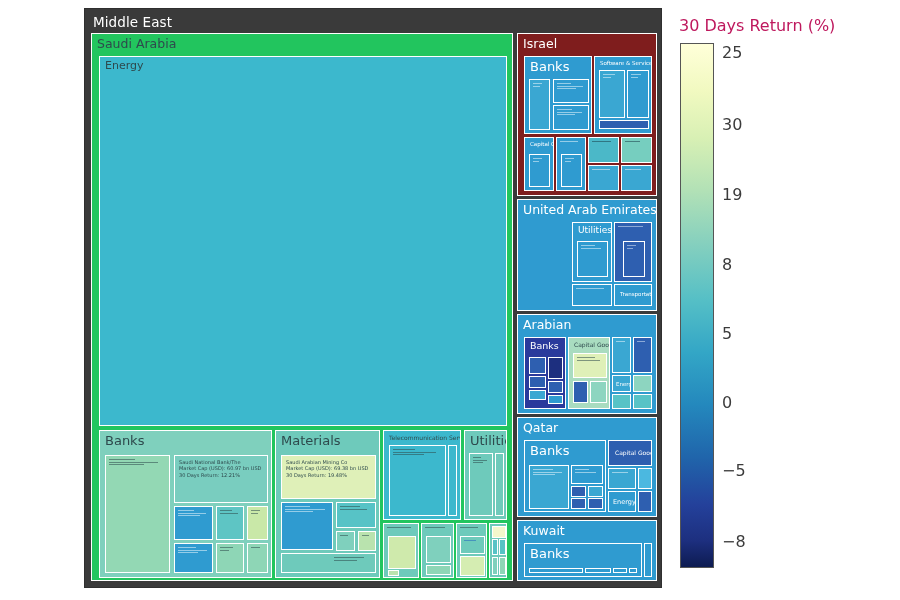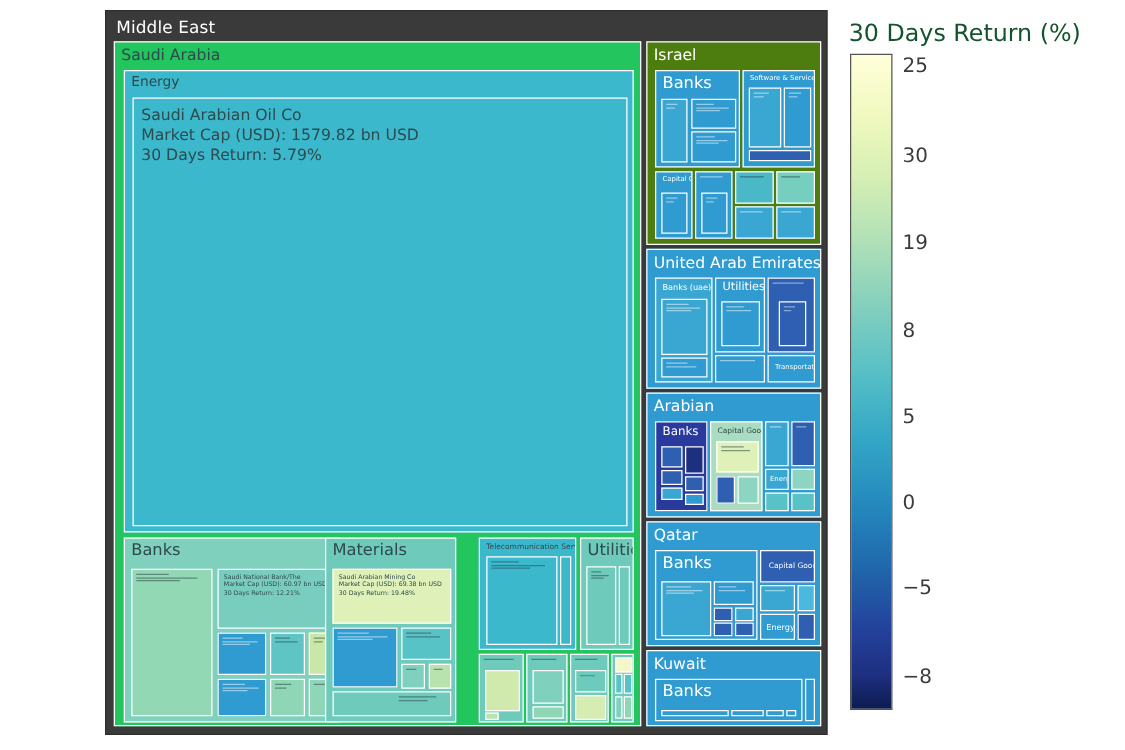--- a/index.html
+++ b/index.html
@@ -21,21 +21,21 @@
   .leaf-txt{position:absolute;left:4px;top:3px;right:2px;line-height:1.28;white-space:pre-line;}
 
   .dark{color:#2e4a4d;}
   .light{color:#ffffff;}
 
   
   .micro{position:absolute;left:3px;top:3px;right:3px;}
   .micro i{display:block;height:1px;margin-bottom:1.6px;opacity:.55;}
 
   
-  .cb-title{position:absolute;left:679px;top:16px;font-size:19px;color:#14532d;}
+  .cb-title{position:absolute;left:679px;top:16px;font-size:16px;color:#be185d;}
   .cbar{position:absolute;left:680px;top:43px;width:34px;height:525px;border:1px solid #555;
         box-sizing:border-box;
         background:linear-gradient(to bottom,
           #ffffd9 0%,
           #f1f9c0 9%,
           #d8f0b4 18%,
           #b2e1b6 28%,
           #86d0be 38%,
           #55bfc6 49%,
           #33a6c6 59%,
@@ -54,25 +54,20 @@
   <div class="frame">
     <div class="root-title">Middle East</div>
 
     <div class="plot">
 
       <div class="tile country" style="left:0;top:0;width:422px;height:548px;background:#22c55e;">
         <div class="lbl dark">Saudi Arabia</div>
 
         <div class="tile sector" style="left:7px;top:22px;width:408px;height:370px;background:#3cb8cd;">
           <div class="lbl dark">Energy</div>
-          <div class="tile" style="left:6px;top:21px;width:396px;height:343px;background:#3cb8cd;">
-            <div class="leaf-txt dark" style="font-size:12.5px;left:6px;top:5px;">Saudi Arabian Oil Co
-Market Cap (USD): 1579.82 bn USD
-30 Days Return: 5.79%</div>
-          </div>
         </div>
 
         <div class="tile sector" style="left:7px;top:396px;width:173px;height:148px;background:#7fd0bd;">
           <div class="lbl dark" style="font-size:13px;">Banks</div>
           <div class="tile" style="left:5px;top:24px;width:65px;height:118px;background:#93d8b4;">
             <div class="micro">
               <i style="width:46%;background:#2e4a4d;"></i>
                 <i style="width:86%;background:#2e4a4d;"></i>
                 <i style="width:62%;background:#2e4a4d;"></i>
             </div>
@@ -114,21 +109,21 @@
                 <i style="width:44%;background:#2e4a4d;"></i>
               </div>
           </div>
           <div class="tile" style="left:147px;top:112px;width:21px;height:30px;background:#8ed6b6;">
             <div class="micro">
                 <i style="width:72%;background:#2e4a4d;"></i>
               </div>
           </div>
         </div>
 
-        <div class="tile sector" style="left:168px;top:396px;width:105px;height:148px;background:#6ecabb;">
+        <div class="tile sector" style="left:183px;top:396px;width:105px;height:148px;background:#6ecabb;">
           <div class="lbl dark" style="font-size:13px;">Materials</div>
           <div class="tile" style="left:5px;top:24px;width:95px;height:44px;background:#dff0b8;">
             <div class="leaf-txt dark" style="font-size:5px;">Saudi Arabian Mining Co
 Market Cap (USD): 69.38 bn USD
 30 Days Return: 19.48%</div>
           </div>
           <div class="tile" style="left:5px;top:71px;width:52px;height:48px;background:#2f9bd0;">
             <div class="micro">
                 <i style="width:56%;background:#eaf6fb;"></i>
                 <i style="width:90%;background:#eaf6fb;"></i>
@@ -210,21 +205,21 @@
         </div>
         <div class="tile sector" style="left:397px;top:489px;width:18px;height:55px;background:#6ecabb;">
           <div class="tile" style="left:2px;top:2px;width:14px;height:12px;background:#f4f7cc;"></div>
           <div class="tile" style="left:2px;top:15px;width:6px;height:16px;background:#57c3c6;"></div>
           <div class="tile" style="left:9px;top:15px;width:7px;height:16px;background:#57c3c6;"></div>
           <div class="tile" style="left:2px;top:33px;width:6px;height:18px;background:#7fd0bd;"></div>
           <div class="tile" style="left:9px;top:33px;width:7px;height:18px;background:#8ed6b6;"></div>
         </div>
       </div>
 
-      <div class="tile country" style="left:426px;top:0;width:140px;height:163px;background:#4d7c0f;">
+      <div class="tile country" style="left:426px;top:0;width:140px;height:163px;background:#7f1d1d;">
         <div class="lbl light">Israel</div>
 
         <div class="tile sector" style="left:6px;top:22px;width:68px;height:78px;background:#2f9bd0;">
           <div class="lbl light" style="font-size:13px;">Banks</div>
           <div class="tile" style="left:4px;top:22px;width:21px;height:51px;background:#3aa7d2;">
             <div class="micro">
                 <i style="width:70%;background:#eaf6fb;"></i>
                 <i style="width:50%;background:#eaf6fb;"></i>
               </div>
           </div>
@@ -299,36 +294,20 @@
         <div class="tile sector" style="left:103px;top:131px;width:31px;height:26px;background:#3aa7d2;">
           <div class="micro">
               <i style="width:70%;background:#eaf6fb;"></i>
             </div>
         </div>
       </div>
 
       <div class="tile country" style="left:426px;top:166px;width:140px;height:112px;background:#2f9bd0;">
         <div class="lbl light">United Arab Emirates</div>
 
-        <div class="tile sector" style="left:6px;top:22px;width:46px;height:84px;background:#3aa7d2;">
-          <div class="lbl light" style="font-size:6.5px;top:3px;">Banks (uae)</div>
-          <div class="tile" style="left:4px;top:16px;width:37px;height:45px;background:#3aa7d2;">
-            <div class="micro">
-                <i style="width:62%;background:#eaf6fb;"></i>
-                <i style="width:92%;background:#eaf6fb;"></i>
-                <i style="width:68%;background:#eaf6fb;"></i>
-              </div>
-          </div>
-          <div class="tile" style="left:4px;top:63px;width:37px;height:16px;background:#2f9bd0;">
-            <div class="micro">
-                <i style="width:58%;background:#eaf6fb;"></i>
-                <i style="width:84%;background:#eaf6fb;"></i>
-              </div>
-          </div>
-        </div>
 
         <div class="tile sector" style="left:54px;top:22px;width:40px;height:60px;background:#2f9bd0;">
           <div class="lbl light" style="font-size:9px;top:2px;">Utilities</div>
           <div class="tile" style="left:4px;top:18px;width:31px;height:36px;background:#2f9bd0;">
             <div class="micro">
                 <i style="width:60%;background:#eaf6fb;"></i>
                 <i style="width:88%;background:#eaf6fb;"></i>
               </div>
           </div>
         </div>

